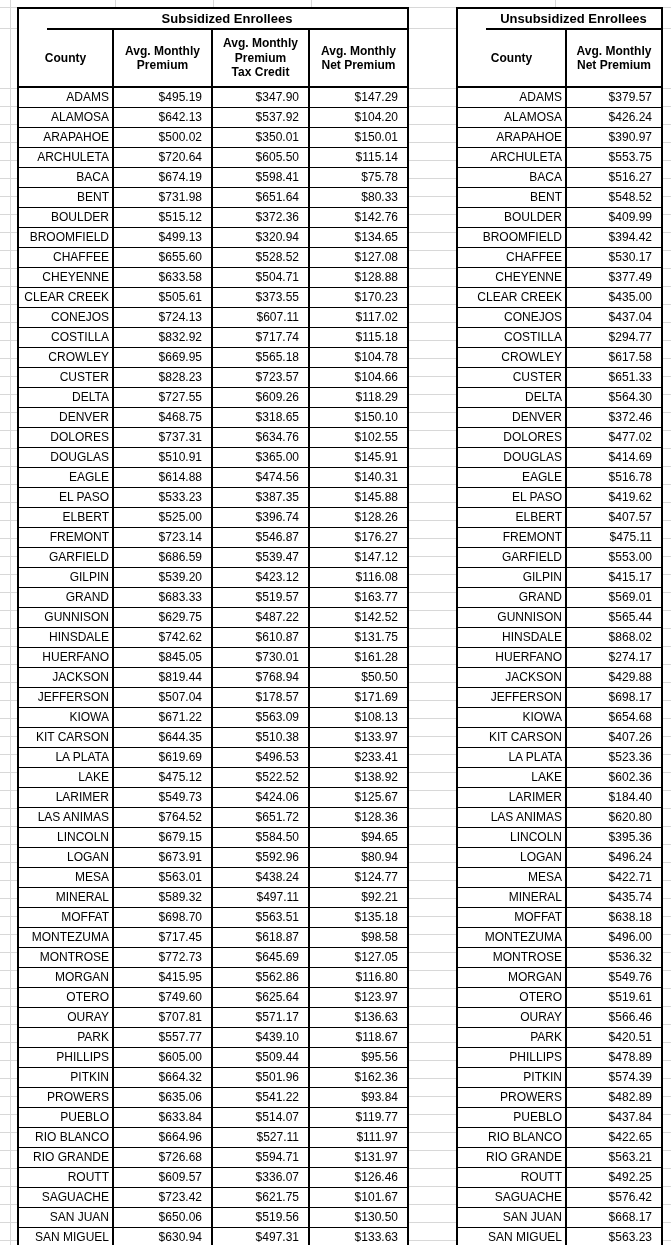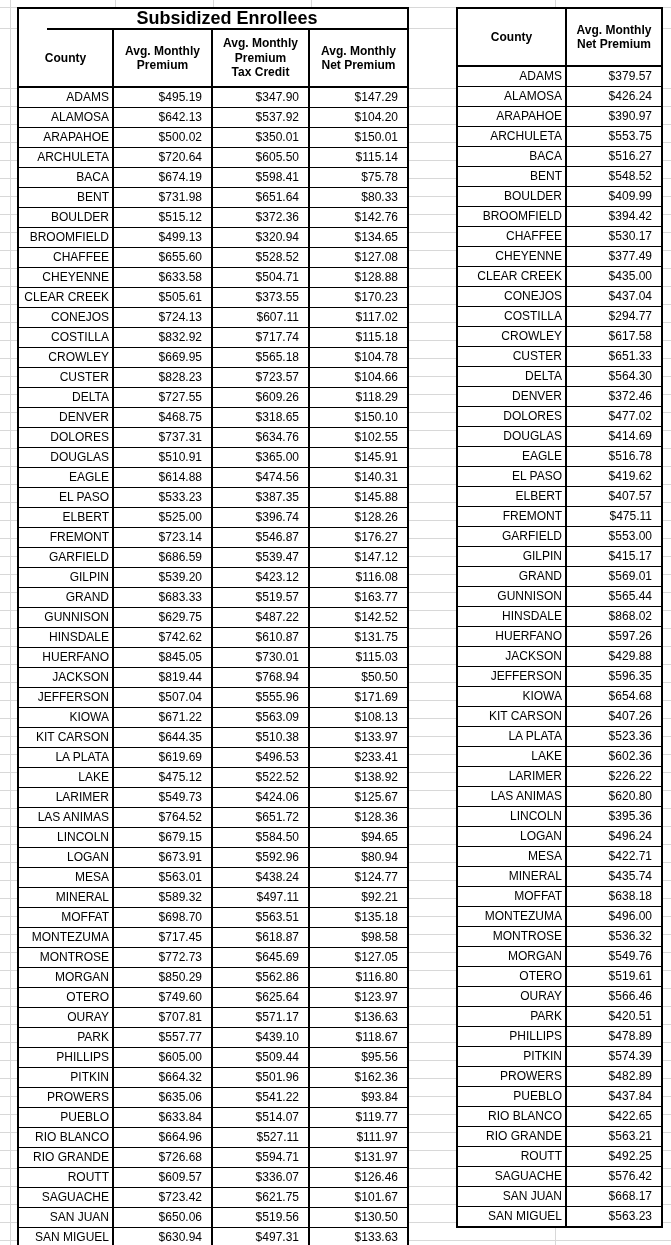--- a/index.html
+++ b/index.html
@@ -27,21 +27,21 @@
     border: 2px solid #000;
     box-sizing: border-box;
   }
   #subsidized-wrap { left: 17px; width: 392px; }
   #unsubsidized-wrap { left: 456px; width: 207px; }
 
   .table-title {
     height: 19px; line-height: 19px;
     border-bottom: 2px solid #000;
     text-align: center;
-    font-weight: bold; font-size: 18px; margin-left: 28px;
+    font-weight: bold; font-size: 13px; margin-left: 28px;
   }
 
   table { border-collapse: collapse; table-layout: fixed; width: 100%; }
   th, td { margin: 0; overflow: hidden; white-space: nowrap; }
 
   thead th {
     height: 56px;
     font-weight: bold; font-size: 12px; line-height: 1.2;
     text-align: center; vertical-align: middle;
     border-bottom: 2px solid #000;
@@ -261,32 +261,32 @@
           <tr>
             <td class="county">HINSDALE</td>
             <td class="money">$742.62</td>
             <td class="money">$610.87</td>
             <td class="money">$131.75</td>
           </tr>
           <tr>
             <td class="county">HUERFANO</td>
             <td class="money">$845.05</td>
             <td class="money">$730.01</td>
-            <td class="money">$115.03</td>
+            <td class="money">$161.28</td>
           </tr>
           <tr>
             <td class="county">JACKSON</td>
             <td class="money">$819.44</td>
             <td class="money">$768.94</td>
             <td class="money">$50.50</td>
           </tr>
           <tr>
             <td class="county">JEFFERSON</td>
             <td class="money">$507.04</td>
-            <td class="money">$555.96</td>
+            <td class="money">$178.57</td>
             <td class="money">$171.69</td>
           </tr>
           <tr>
             <td class="county">KIOWA</td>
             <td class="money">$671.22</td>
             <td class="money">$563.09</td>
             <td class="money">$108.13</td>
           </tr>
           <tr>
             <td class="county">KIT CARSON</td>
@@ -355,21 +355,21 @@
             <td class="money">$98.58</td>
           </tr>
           <tr>
             <td class="county">MONTROSE</td>
             <td class="money">$772.73</td>
             <td class="money">$645.69</td>
             <td class="money">$127.05</td>
           </tr>
           <tr>
             <td class="county">MORGAN</td>
-            <td class="money">$850.29</td>
+            <td class="money">$415.95</td>
             <td class="money">$562.86</td>
             <td class="money">$116.80</td>
           </tr>
           <tr>
             <td class="county">OTERO</td>
             <td class="money">$749.60</td>
             <td class="money">$625.64</td>
             <td class="money">$123.97</td>
           </tr>
           <tr>
@@ -442,20 +442,21 @@
             <td class="county">SAN MIGUEL</td>
             <td class="money">$630.94</td>
             <td class="money">$497.31</td>
             <td class="money">$133.63</td>
           </tr>
         </tbody>
     </table>
   </div>
 
   <div id="unsubsidized-wrap" class="sheet-table">
+    <div class="table-title">Unsubsidized Enrollees</div>
     <table id="unsubsidized-table">
       <colgroup>
         <col style="width:108px">
           <col style="width:95px">
       </colgroup>
       <thead>
         <tr>
           <th>County</th>
           <th>Avg. Monthly
 Net Premium</th>
@@ -569,49 +570,49 @@
           <tr>
             <td class="county">GUNNISON</td>
             <td class="money">$565.44</td>
           </tr>
           <tr>
             <td class="county">HINSDALE</td>
             <td class="money">$868.02</td>
           </tr>
           <tr>
             <td class="county">HUERFANO</td>
-            <td class="money">$597.26</td>
+            <td class="money">$274.17</td>
           </tr>
           <tr>
             <td class="county">JACKSON</td>
             <td class="money">$429.88</td>
           </tr>
           <tr>
             <td class="county">JEFFERSON</td>
-            <td class="money">$596.35</td>
+            <td class="money">$698.17</td>
           </tr>
           <tr>
             <td class="county">KIOWA</td>
             <td class="money">$654.68</td>
           </tr>
           <tr>
             <td class="county">KIT CARSON</td>
             <td class="money">$407.26</td>
           </tr>
           <tr>
             <td class="county">LA PLATA</td>
             <td class="money">$523.36</td>
           </tr>
           <tr>
             <td class="county">LAKE</td>
             <td class="money">$602.36</td>
           </tr>
           <tr>
             <td class="county">LARIMER</td>
-            <td class="money">$226.22</td>
+            <td class="money">$184.40</td>
           </tr>
           <tr>
             <td class="county">LAS ANIMAS</td>
             <td class="money">$620.80</td>
           </tr>
           <tr>
             <td class="county">LINCOLN</td>
             <td class="money">$395.36</td>
           </tr>
           <tr>

